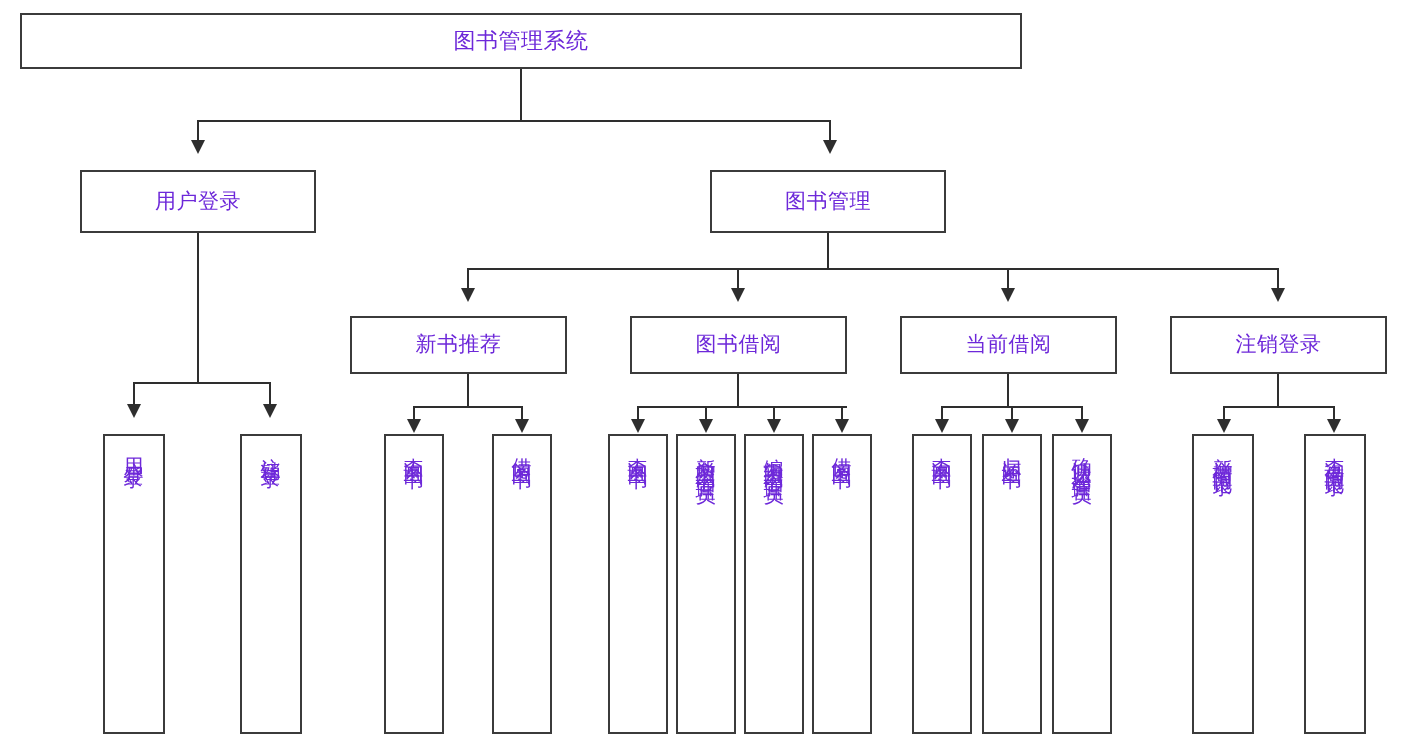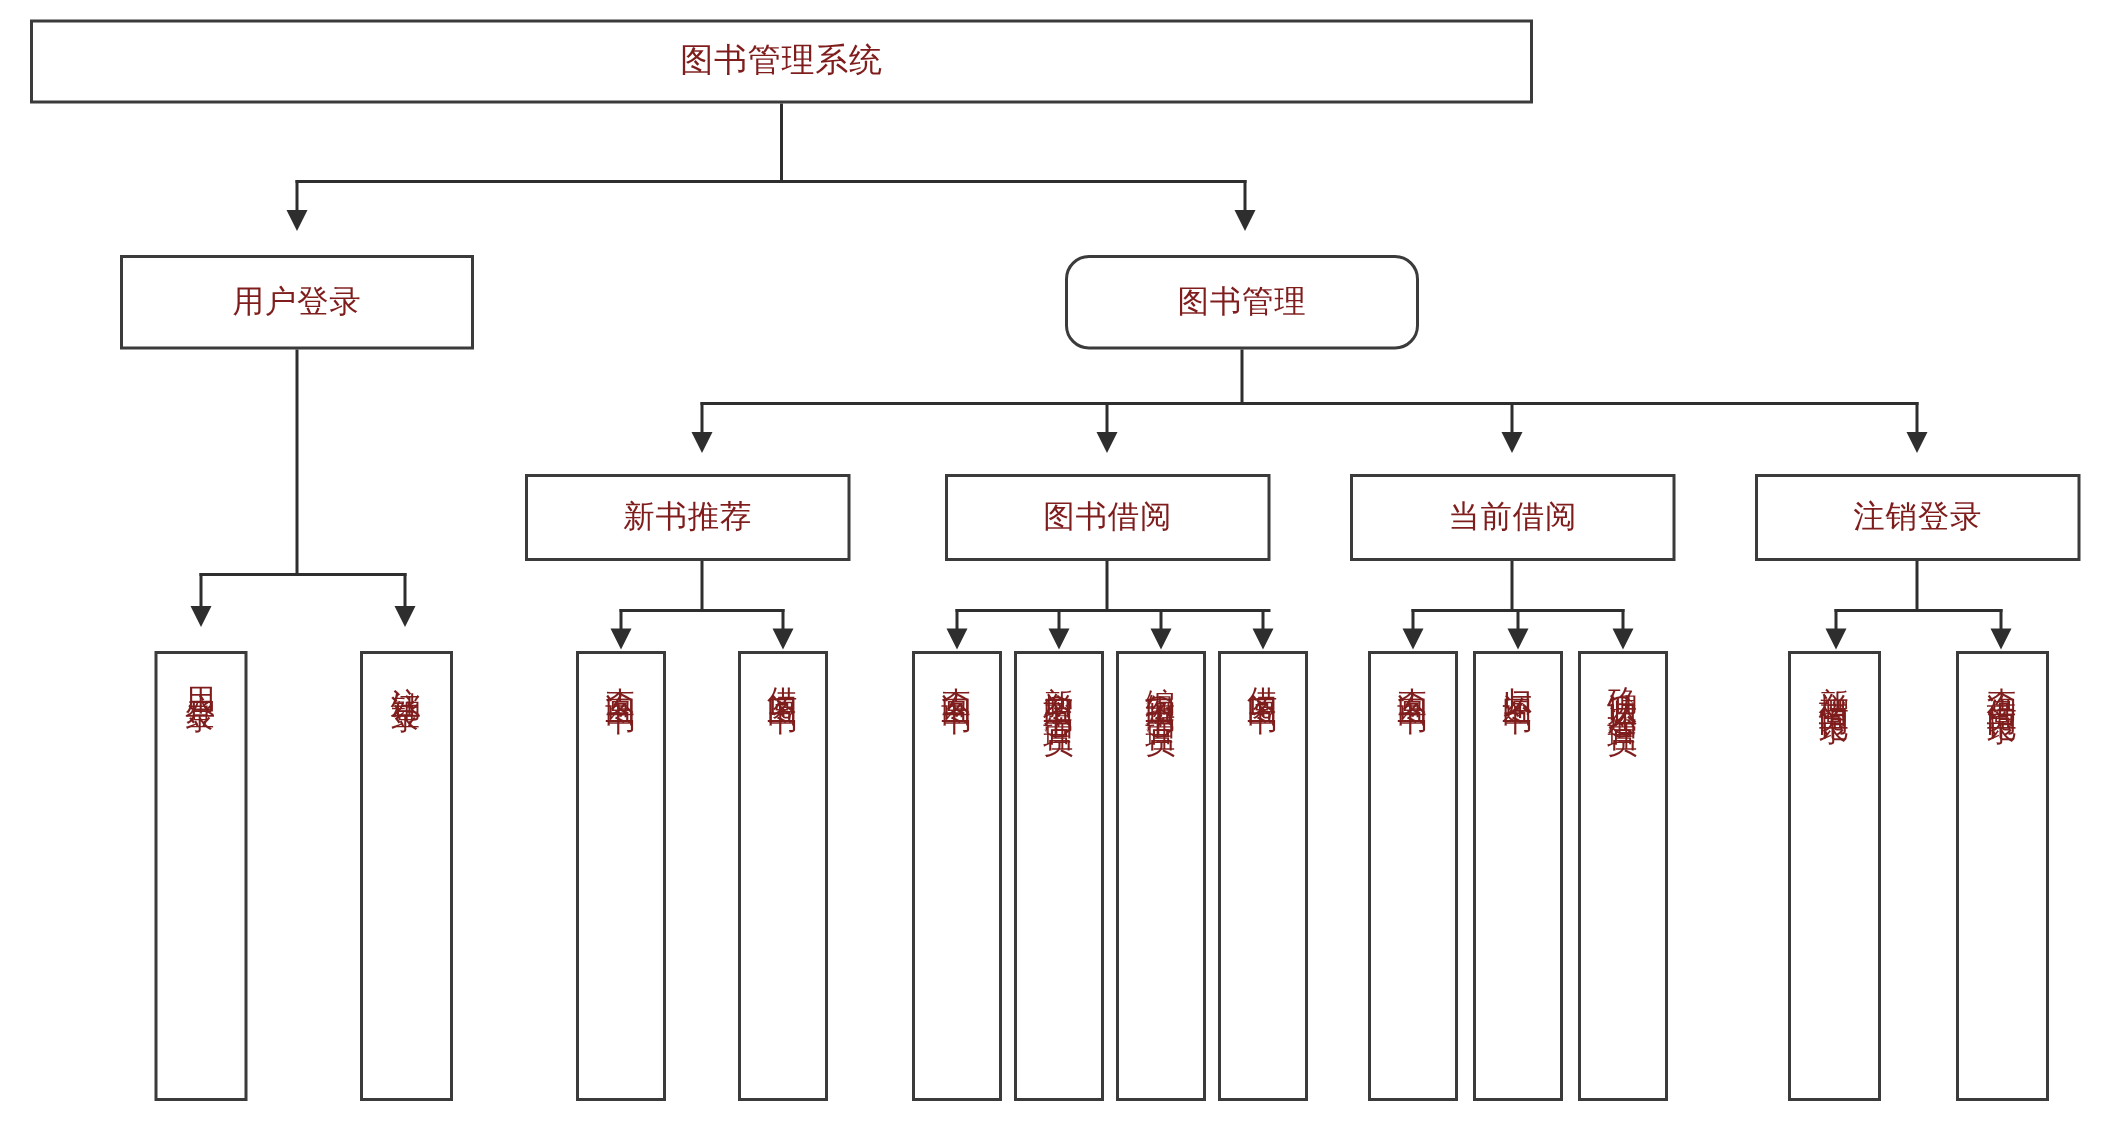--- a/index.html
+++ b/index.html
@@ -22,21 +22,21 @@
     background:#ffffff;
     display:flex;
     align-items:center;
     justify-content:center;
     text-align:center;
   }
   .node .lbl{
     display:block;
     line-height:1.22;
     letter-spacing:0.5px;
-    color:#7f1d1d;
+    color:#6d28d9;
   }
   
   .node.h .lbl{ font-size:21px; }
   .node.root .lbl{ font-size:22px; }
 
   
   .node.v{
     align-items:flex-start;
     justify-content:center;
     padding-top:6px;
@@ -92,21 +92,21 @@
 
   <div class="vline" style="left:197px;top:120px;width:2px;height:22px;"></div>
   <div class="arrow" style="left:191px;top:140px;"></div>
   <div class="vline" style="left:829px;top:120px;width:2px;height:22px;"></div>
   <div class="arrow" style="left:823px;top:140px;"></div>
 
   <div class="node h" style="left:80px;top:170px;width:236px;height:63px;">
     <span class="lbl">用户登录</span>
   </div>
 
-  <div class="node h" style="left:710px;top:170px;width:236px;height:63px;border-radius:16px;">
+  <div class="node h" style="left:710px;top:170px;width:236px;height:63px;">
     <span class="lbl">图书管理</span>
   </div>
 
   <div class="vline" style="left:197px;top:233px;width:2px;height:150px;"></div>
   <div class="hline" style="left:133px;top:382px;width:138px;height:2px;"></div>
   <div class="vline" style="left:133px;top:382px;width:2px;height:24px;"></div>
   <div class="arrow" style="left:127px;top:404px;"></div>
   <div class="vline" style="left:269px;top:382px;width:2px;height:24px;"></div>
   <div class="arrow" style="left:263px;top:404px;"></div>
 

